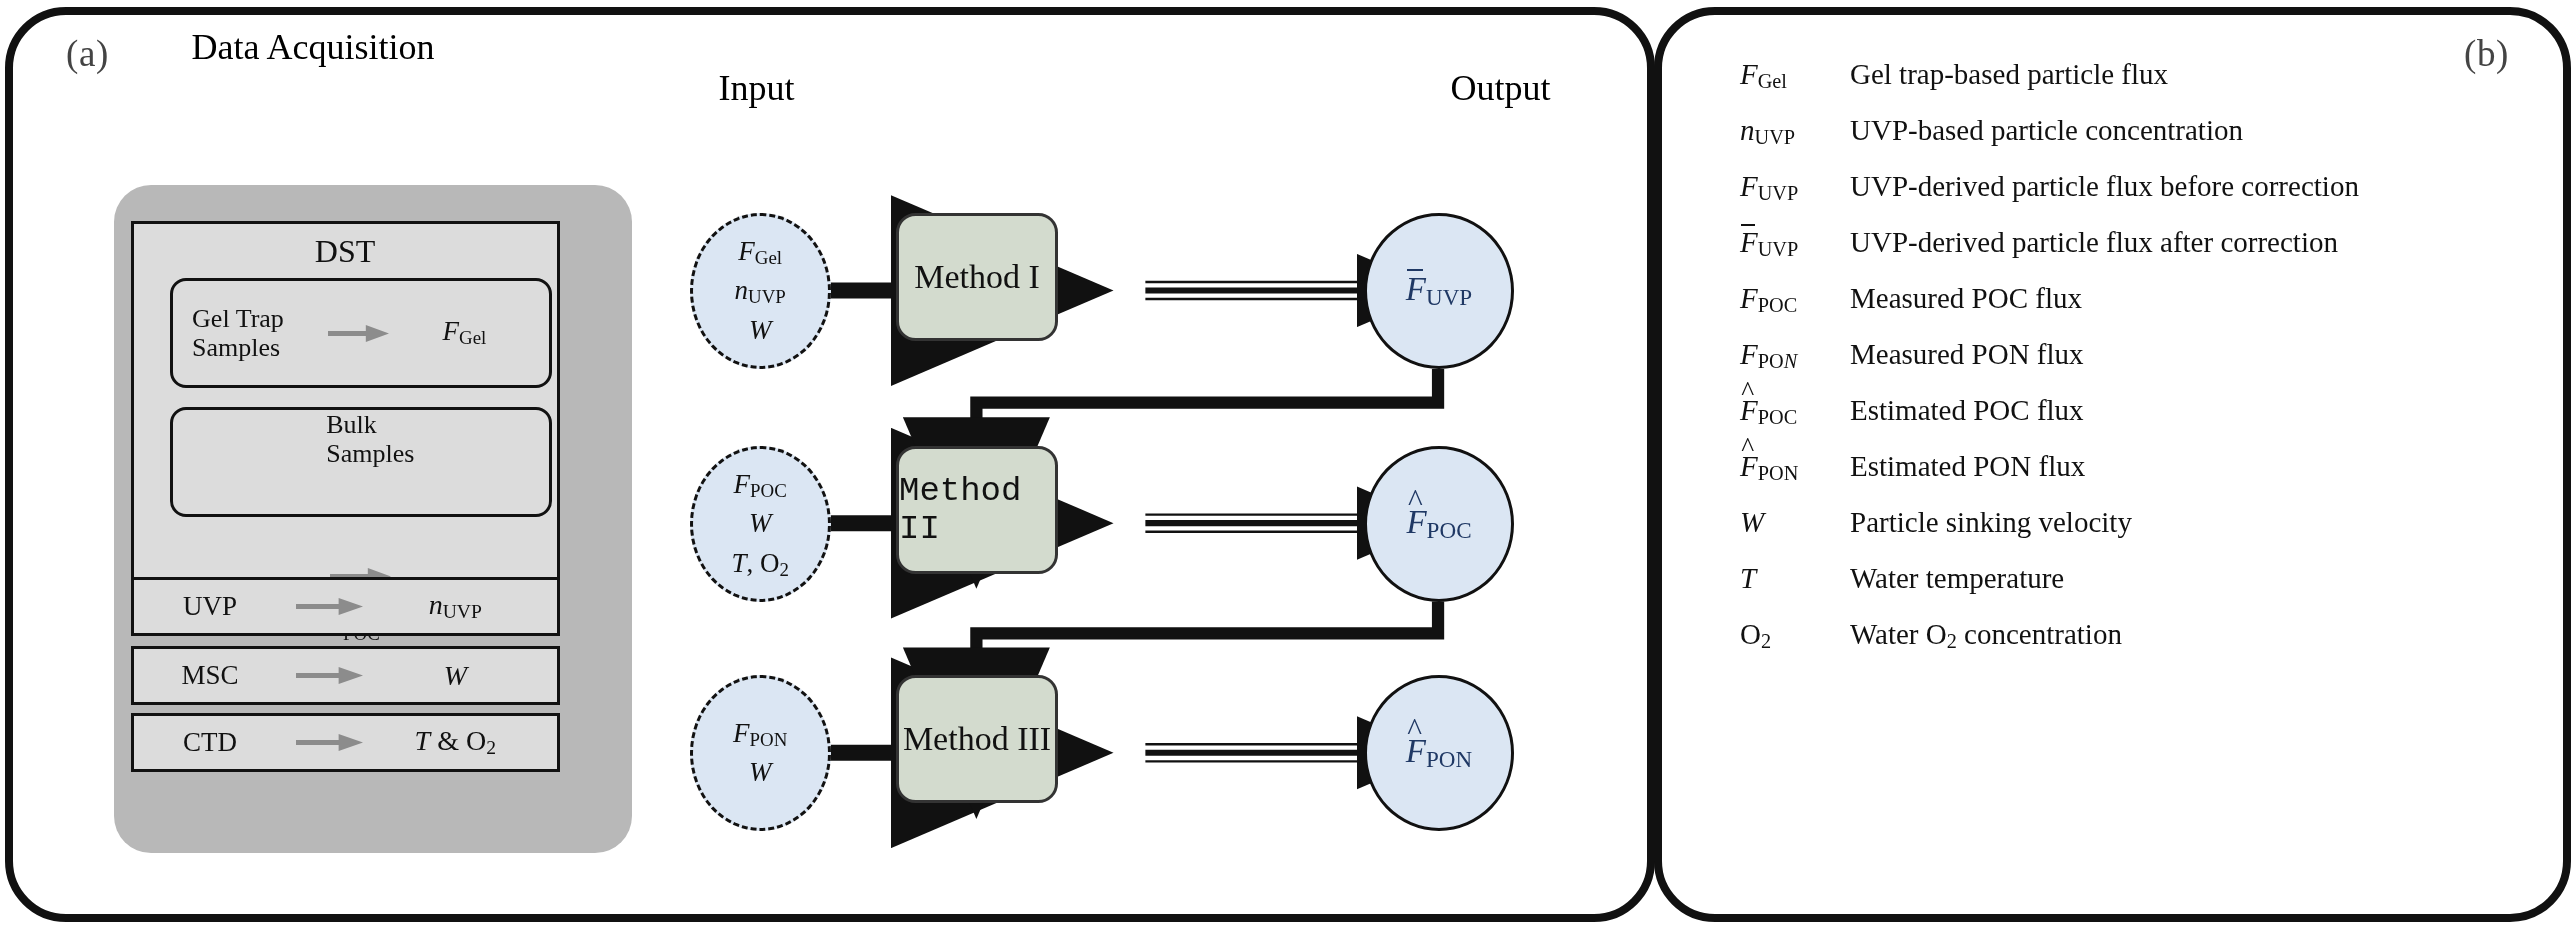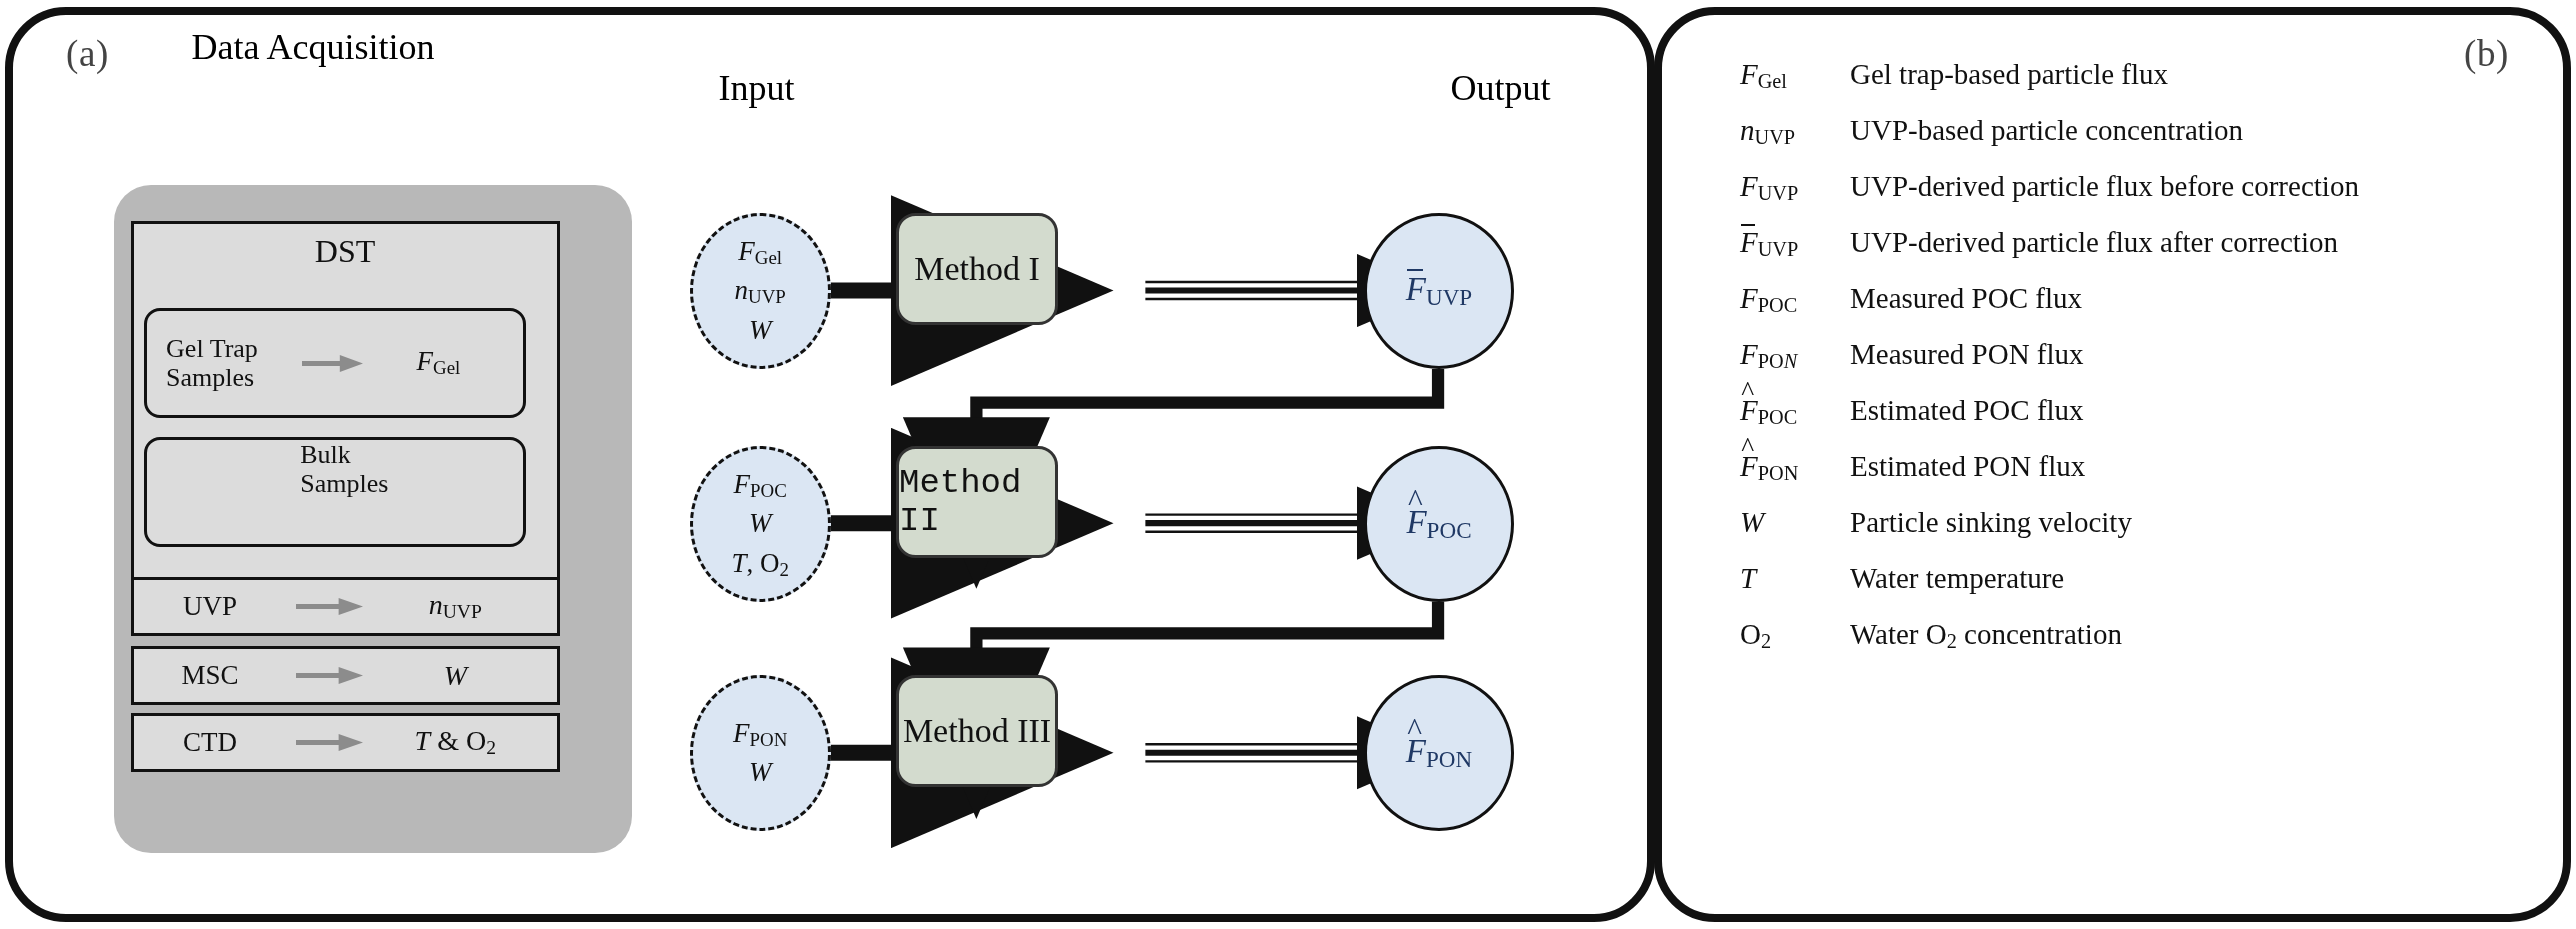--- a/index.html
+++ b/index.html
@@ -19,39 +19,39 @@
 
   
   #dst-container{position:absolute;left:114px;top:185px;width:518px;height:668px;
      background:#b8b8b8;border-radius:37px;box-sizing:border-box;}
   
   #dst-box{position:absolute;left:16.5px;top:36px;width:429px;height:372px;
      background:#dcdcdc;border:3.7px solid #111;box-sizing:border-box;}
   #dst-title{position:absolute;left:0;top:8.6px;width:100%;text-align:center;font-size:32px;color:#111;}
 
   
-  .sample-row{position:absolute;left:10px;width:382px;background:#dcdcdc;border:3.1px solid #111;
-     border-radius:16px;box-sizing:border-box;display:flex;align-items:center;margin-top:30px;}
+  .sample-row{position:absolute;left:36px;width:382px;background:#dcdcdc;border:3.1px solid #111;
+     border-radius:16px;box-sizing:border-box;display:flex;align-items:center;}
   .sample-label{flex:0 0 129px;padding-left:19.6px;font-size:26px;line-height:1.12;color:#111;}
   .sample-arrow{flex:0 0 74px;display:flex;align-items:center;justify-content:center;}
   .sample-out{flex:1 1 auto;text-align:center;font-size:27px;line-height:1.1;color:#111;padding-right:14.7px;}
 
   
   .inst-row{position:absolute;left:16.5px;width:429px;height:59px;background:#dcdcdc;
      border:3.7px solid #111;box-sizing:border-box;display:flex;align-items:center;}
   .inst-name{flex:0 0 153px;text-align:center;font-size:27px;color:#111;}
   .inst-arrow{flex:0 0 86px;display:flex;align-items:center;justify-content:center;}
   .inst-out{flex:1 1 auto;text-align:center;font-size:28px;color:#111;padding-right:18.4px;}
 
   
   #flow{position:absolute;left:686px;top:165px;width:931px;height:698px;}
   .ellipse-in{position:absolute;width:141px;height:156px;border:3.1px dashed #111;border-radius:50%;
      background:#dbe6f3;box-sizing:border-box;display:flex;flex-direction:column;
      align-items:center;justify-content:center;color:#111;font-size:27px;line-height:1.45;}
-  .method-box{position:absolute;width:162px;height:112px;background:#d3dbce;border:3.1px solid #333;
+  .method-box{position:absolute;width:162px;height:128px;background:#d3dbce;border:3.1px solid #333;
      border-radius:19.6px;box-sizing:border-box;display:flex;align-items:center;justify-content:center;
      font-size:34px;color:#111;}
   .ellipse-out{position:absolute;width:150px;height:156px;border:3.1px solid #111;border-radius:50%;
      background:#dbe6f3;box-sizing:border-box;display:flex;align-items:center;justify-content:center;
      font-size:33px;color:#1f3864;}
 
   
   #legend{position:absolute;left:1740px;top:58px;width:784px;}
   .leg-row{display:flex;align-items:baseline;height:56px;}
   .leg-sym{flex:0 0 110px;font-size:29px;color:#111;}

